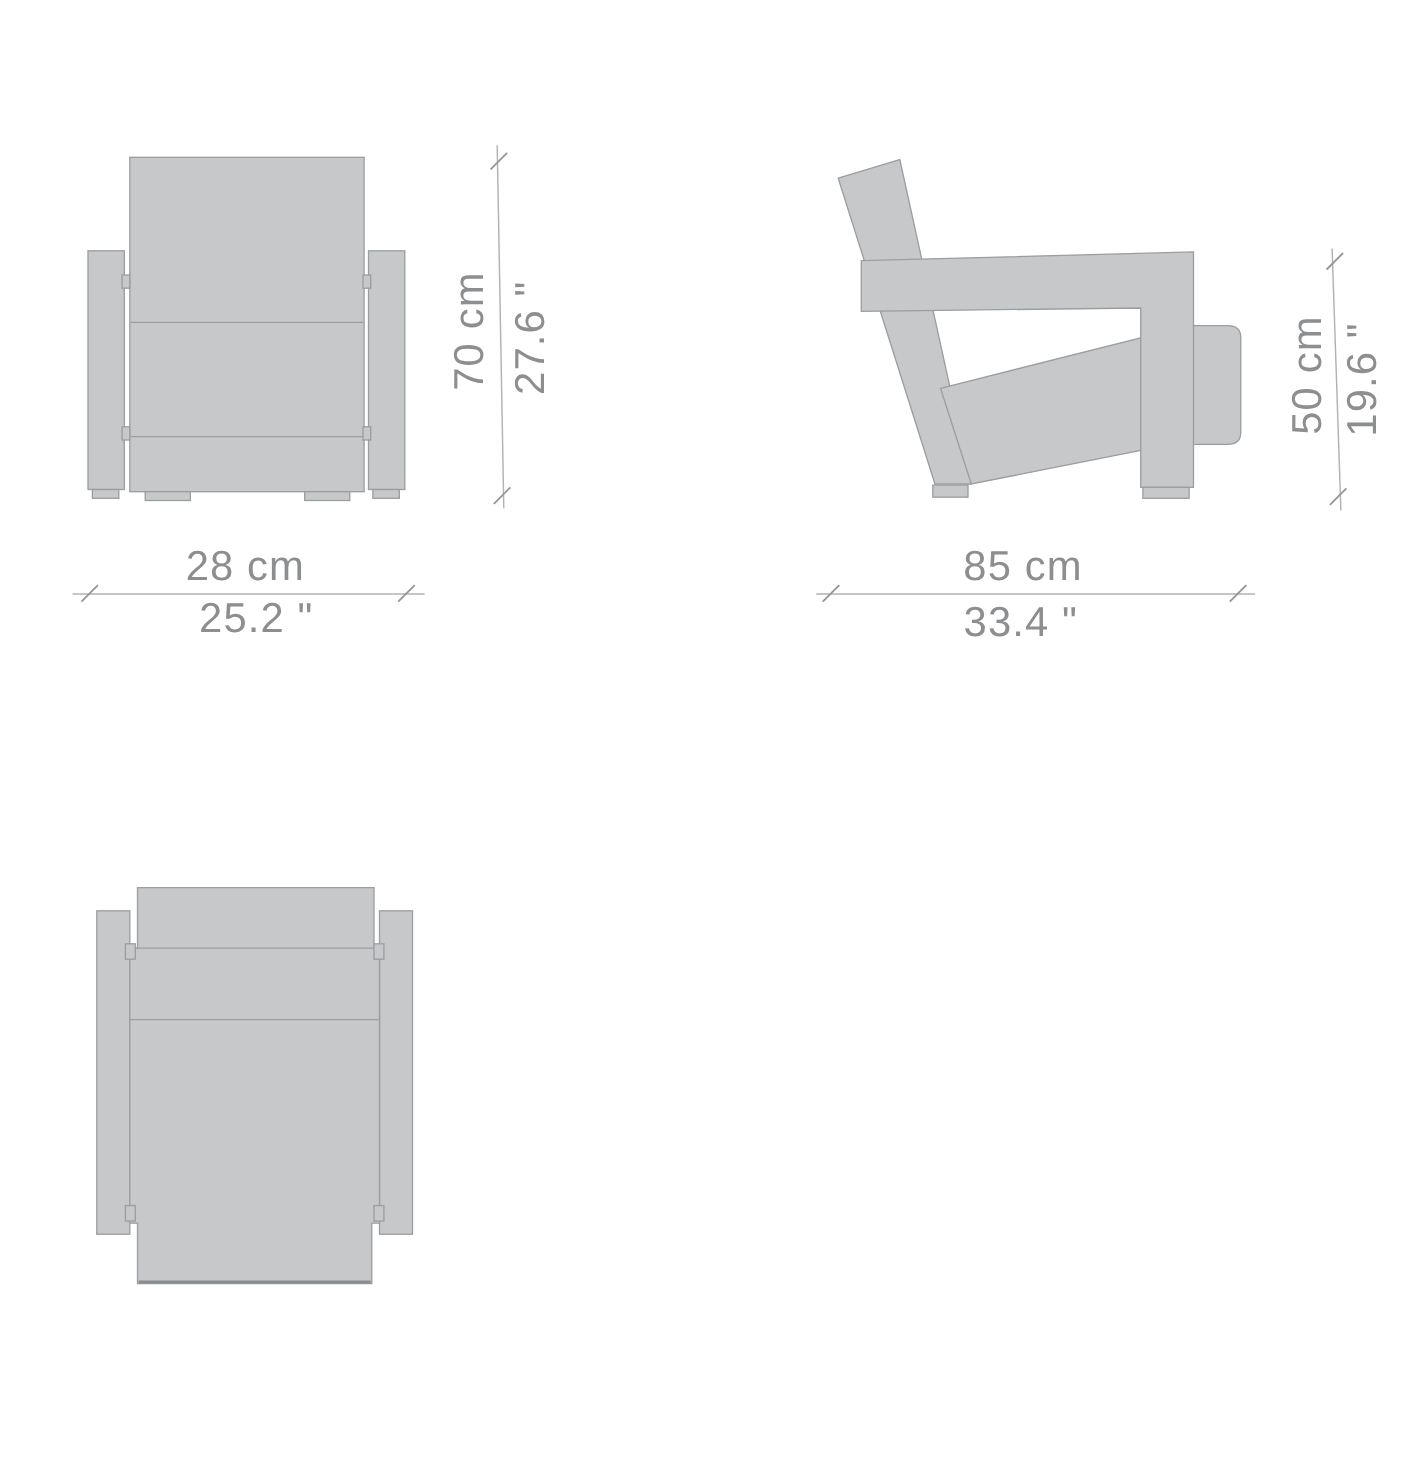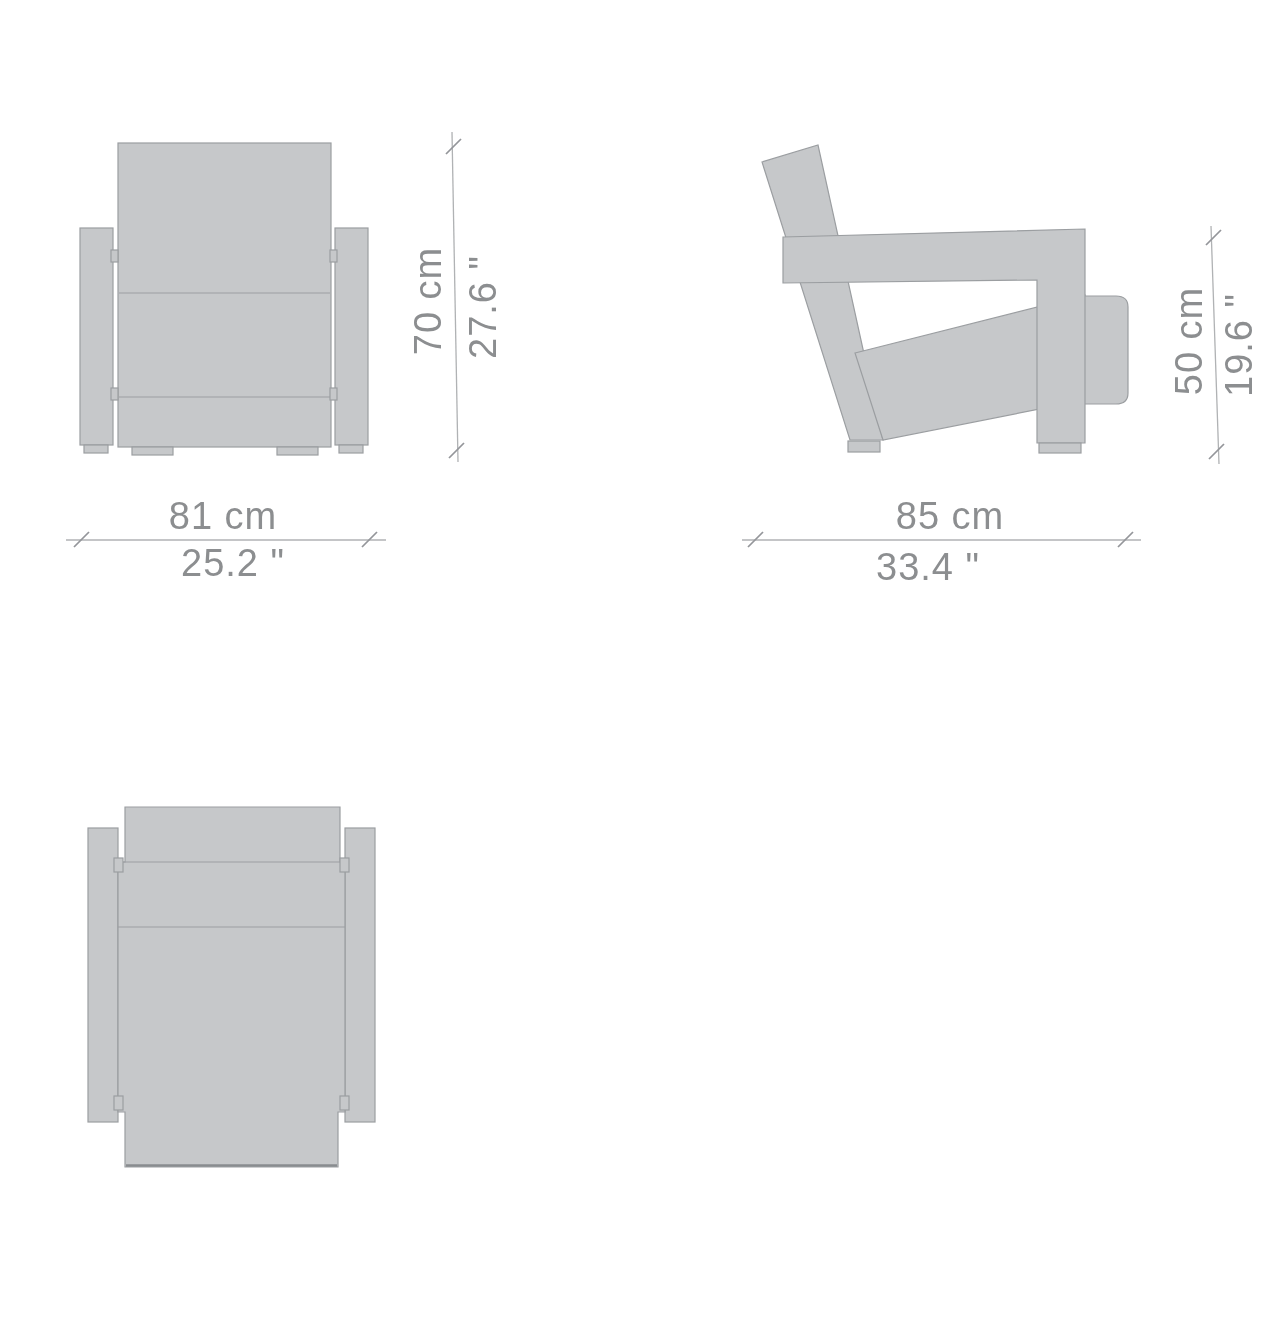--- a/index.html
+++ b/index.html
@@ -117,21 +117,21 @@
       <line class="dim-tick" x1="1209" y1="459" x2="1224" y2="444"></line>
 
       <line class="dim-line" x1="742" y1="540" x2="1141" y2="540"></line>
       <line class="dim-tick" x1="748" y1="547" x2="763" y2="532"></line>
       <line class="dim-tick" x1="1118" y1="547" x2="1133" y2="532"></line>
     </g>
   </svg>
 
   <div class="dim-text dim-text--v" style="left:428px; top:301px;">70 cm</div>
   <div class="dim-text dim-text--v" style="left:483px; top:307px;">27.6 "</div>
-  <div class="dim-text" style="left:223px; top:516px;">81 cm</div>
+  <div class="dim-text" style="left:223px; top:516px;">28 cm</div>
   <div class="dim-text" style="left:233px; top:563px;">25.2 "</div>
 
   <div class="dim-text dim-text--v" style="left:1189px; top:341px;">50 cm</div>
   <div class="dim-text dim-text--v" style="left:1239px; top:345px;">19.6 "</div>
-  <div class="dim-text" style="left:930px; top:516px;margin-left:20px;">85 cm</div>
+  <div class="dim-text" style="left:930px; top:516px;">85 cm</div>
   <div class="dim-text" style="left:928px; top:567px;">33.4 "</div>
 
 </div>
 
 </body></html>

